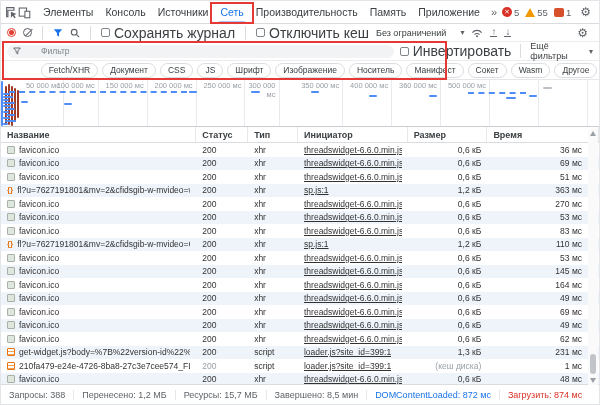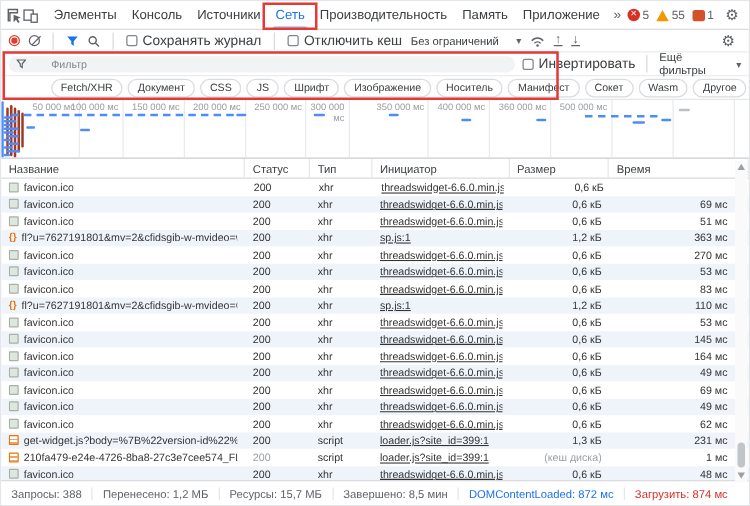--- a/index.html
+++ b/index.html
@@ -24,21 +24,21 @@
   .iss-ic { width:10px; height:9px; border-radius:2px; background:#d7502c; color:#fff; font-size:6.5px; line-height:9px; text-align:center; }
   .sysicon { font-size:12px; color:#5f6368; padding:0 5px; cursor:pointer; }
 
   
   .nettb { display:flex; align-items:center; height:18px; border-bottom:1px solid #ececec; padding:0 6px; gap:7px; }
   .rec { width:9px; height:9px; border:1.4px solid #df3e30; border-radius:50%; position:relative; cursor:pointer; }
   .rec::after { content:''; position:absolute; inset:1.2px; background:#df3e30; border-radius:50%; }
   .clear { width:9px; height:9px; border:1.3px solid #5f6368; border-radius:50%; position:relative; cursor:pointer; }
   .clear::after { content:''; position:absolute; left:-0.5px; top:3.4px; width:10px; height:1.3px; background:#5f6368; transform:rotate(-45deg); }
   .cb { width:9px; height:9px; border:1px solid #80868b; border-radius:2px; background:#fff; cursor:pointer; flex:none; }
-  .tlabel { font-size:11px; color:#3c4043; white-space:nowrap; }
+  .tlabel { font-size:14px; color:#3c4043; white-space:nowrap; }
   .ddl { display:flex; align-items:center; gap:14px; font-size:9px; color:#3c4043; cursor:pointer; }
   .ddarrow { font-size:8px; color:#5f6368; }
   .checkctl { display:flex; align-items:center; gap:4px; cursor:pointer; }
   .arr-ic { font-size:10px; color:#5f6368; line-height:8px; border-bottom:1.2px solid #5f6368; padding:0 1px 0.5px; cursor:pointer; }
 
   
   .filterrow { display:flex; align-items:center; height:19px; border-bottom:1px solid #ececec; padding:0 6px; gap:6px; }
   .finput { display:flex; align-items:center; gap:20px; width:414px; height:13px; background:#f1f3f4; border-radius:7px; padding:0 6px; }
   .finput input { border:none; outline:none; background:transparent; font-size:8.5px; font-family:inherit; color:#202124; width:100%; }
   .finput input::placeholder { color:#80868b; }
@@ -47,21 +47,21 @@
   .chip.sel { background:#eab308; border-color:#d3e3fd; color:#0b57d0;margin-top:44px; }
 
   
   .timeline { position:relative; height:47px; border-bottom:1px solid #c9cdd1; background:#fff; overflow:hidden; }
   .tcell { position:absolute; top:0; bottom:0; border-right:1px solid #e8eaed; font-size:7.5px; color:#9aa0a6; text-align:right; padding:1px 3px 0 0; }
   .mark { position:absolute; border-radius:1px; }
   .dashline { position:absolute; border-top:2px dashed #4e8df7; }
 
   
   .thead { display:flex; height:16px; border-bottom:1px solid #dadce0; font-size:9px; color:#3c4043; background:#fff; }
-  .th { display:flex; align-items:center; padding:0 6px; border-right:1px solid #e8e8e8; overflow:hidden; white-space:nowrap; cursor:pointer; }
+  .th { display:flex; align-items:center; padding:0 6px; border-right:1px solid #e8e8e8; overflow:hidden; white-space:nowrap; cursor:pointer;font-weight:bold; }
   .c-name{width:196px;} .c-status{width:52px;} .c-type{width:50px;} .c-init{width:110px;} .c-size{width:80px;} .c-time{width:112px;}
   .tbody { position:relative; }
   .nrow { display:flex; height:13.5px; align-items:center; font-size:8.5px; color:#333; cursor:pointer; }
   .nrow.alt { background:#eff4fb; }
   .cell { padding:0 6px; white-space:nowrap; overflow:hidden; height:100%; display:flex; align-items:center; }
   .cell.r { justify-content:flex-end; }
   .c-time.cell { padding-right:17px; }
   .namewrap { display:flex; align-items:center; gap:4px; overflow:hidden; }
   .nametext { overflow:hidden; text-overflow:clip; white-space:nowrap; }
   .fi { flex:none; display:inline-block; }
@@ -271,20 +271,21 @@
             <span class="fi fi-image"></span>
             <span class="nametext">favicon.ico</span>
           </span>
         </div>
         <div class="cell c-status">200</div>
         <div class="cell c-type">xhr</div>
         <div class="cell c-init">
           <span class="ilink">threadswidget-6.6.0.min.js:699</span>
         </div>
         <div class="cell r c-size">0,6 кБ</div>
+        <div class="cell r c-time">36 мс</div>
       </div>
       <div class="nrow alt">
         <div class="cell c-name">
           <span class="namewrap">
             <span class="fi fi-image"></span>
             <span class="nametext">favicon.ico</span>
           </span>
         </div>
         <div class="cell c-status">200</div>
         <div class="cell c-type">xhr</div>

